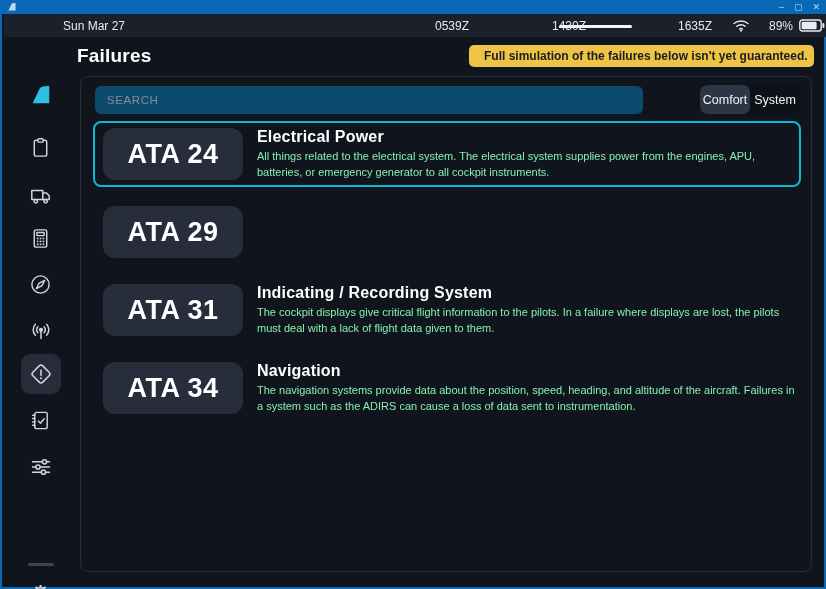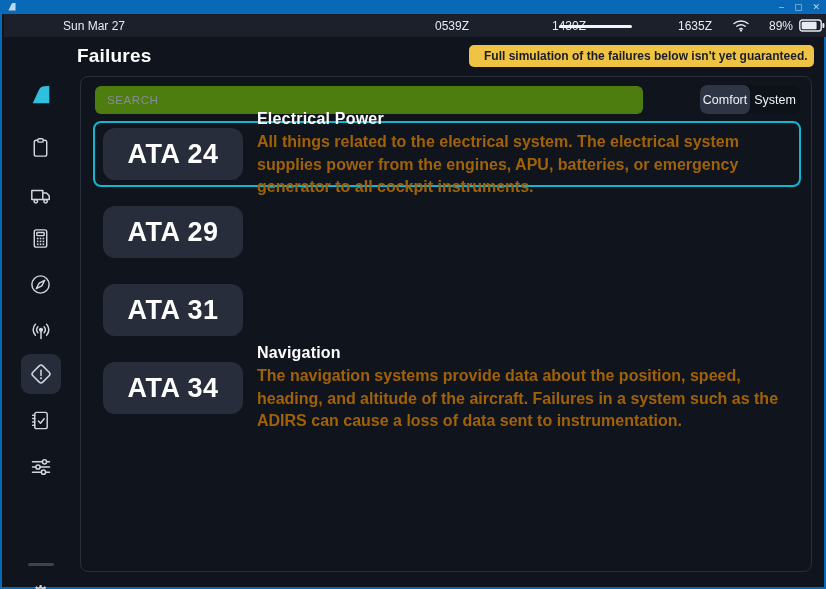--- a/index.html
+++ b/index.html
@@ -38,34 +38,34 @@
   .side-divider { position:absolute; top:526px; left:24px; width:26px; height:3px; border-radius:2px; background:#3c4250; }
   .si-gear { top:544px; font-size:22px; color:#ced2da; font-family:"DejaVu Sans",sans-serif; line-height:26px; }
 
   
   .page-title { position:absolute; top:45px; left:75px; font-size:19px; font-weight:700; color:#fff; letter-spacing:0.2px; }
   .warning-banner { position:absolute; top:45px; left:467px; width:345px; height:22px; background:#efc343; border-radius:5px; display:flex; align-items:center; gap:6px; padding:0 9px; }
   .warning-banner span { color:#181c26; font-size:12px; font-weight:600; white-space:nowrap; }
 
   
   .panel { position:absolute; top:76px; left:78px; width:732px; height:496px; border:1px solid #272d3b; border-radius:8px; }
-  .search-box { position:absolute; top:9px; left:14px; width:548px; height:28px; background:#4d7c0f; border:none; border-radius:6px; color:#dfe3ea; font-size:11.5px; letter-spacing:0.6px; padding:0 12px; outline:none; font-family:"Liberation Sans",sans-serif; }
+  .search-box { position:absolute; top:9px; left:14px; width:548px; height:28px; background:#0c4a6e; border:none; border-radius:6px; color:#dfe3ea; font-size:11.5px; letter-spacing:0.6px; padding:0 12px; outline:none; font-family:"Liberation Sans",sans-serif; }
   .search-box::placeholder { color:#868c99; }
   .view-toggle { position:absolute; top:8px; right:11px; height:29px; background:#0d1118; border-radius:7px; display:flex; overflow:hidden; }
   .view-btn { width:50px; height:29px; display:flex; align-items:center; justify-content:center; color:#f0f2f6; font-size:12.5px; cursor:pointer; background:transparent; border:none; font-family:"Liberation Sans",sans-serif; }
   .view-btn.selected { background:#2e3544; border-radius:7px; }
 
   
   .card-list { position:absolute; top:44px; left:12px; width:708px; }
   .card { position:relative; width:708px; height:66px; margin-bottom:12px; border-radius:8px; border:2px solid transparent; display:flex; align-items:center; cursor:pointer; }
   .card.highlight { border-color:#0fb8d2; }
   .ata-badge { width:140px; height:52px; margin-left:8px; background:#272d3a; border-radius:12px; display:flex; align-items:center; justify-content:center; color:#fff; font-size:27px; font-weight:700; letter-spacing:0.5px; flex:none; }
   .card-text { margin-left:14px; padding-top:1px; }
   .card-text h3 { color:#fff; font-size:16px; font-weight:700; margin-bottom:3px; letter-spacing:0.2px; }
-  .card-text p { color:#a16207; font-size:16px; line-height:1.42; width:545px;font-weight:bold; }
+  .card-text p { color:#86efac; font-size:11px; line-height:1.42; width:545px; }
 
   .icon-stroke { stroke:#d2d6de; stroke-width:1.5; fill:none; stroke-linecap:round; stroke-linejoin:round; }
 </style>
 </head>
 <body>
 
 <div class="window">
 
   <div class="titlebar">
     <span class="app-icon">
@@ -229,20 +229,24 @@
       <p>All things related to the electrical system. The electrical system supplies power from the engines, APU, batteries, or emergency generator to all cockpit instruments.</p>
     </div>
   </div>
 
   <div class="card">
     <div class="ata-badge">ATA 29</div>
   </div>
 
   <div class="card">
     <div class="ata-badge">ATA 31</div>
+    <div class="card-text">
+      <h3>Indicating / Recording System</h3>
+      <p>The cockpit displays give critical flight information to the pilots. In a failure where displays are lost, the pilots must deal with a lack of flight data given to them.</p>
+    </div>
   </div>
 
   <div class="card">
     <div class="ata-badge">ATA 34</div>
     <div class="card-text">
       <h3>Navigation</h3>
       <p>The navigation systems provide data about the position, speed, heading, and altitude of the aircraft. Failures in a system such as the ADIRS can cause a loss of data sent to instrumentation.</p>
     </div>
   </div>
 </div>

